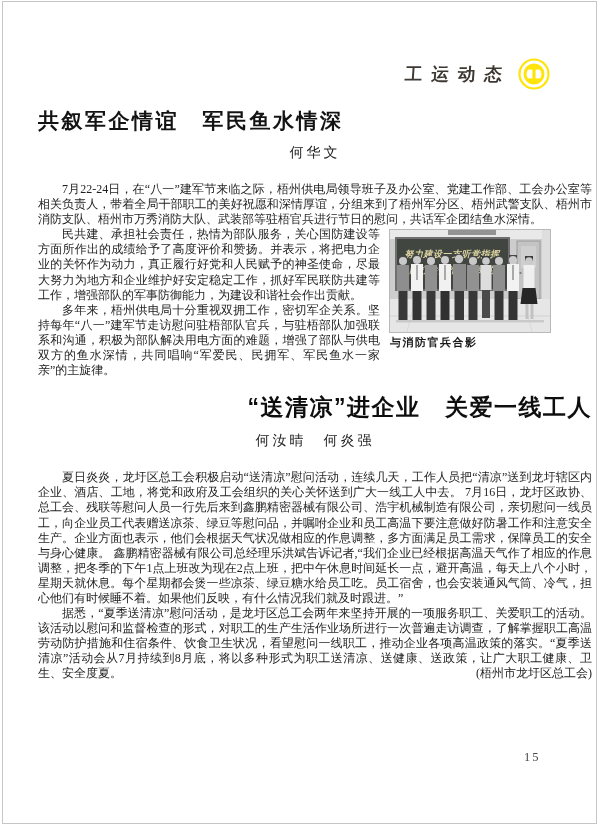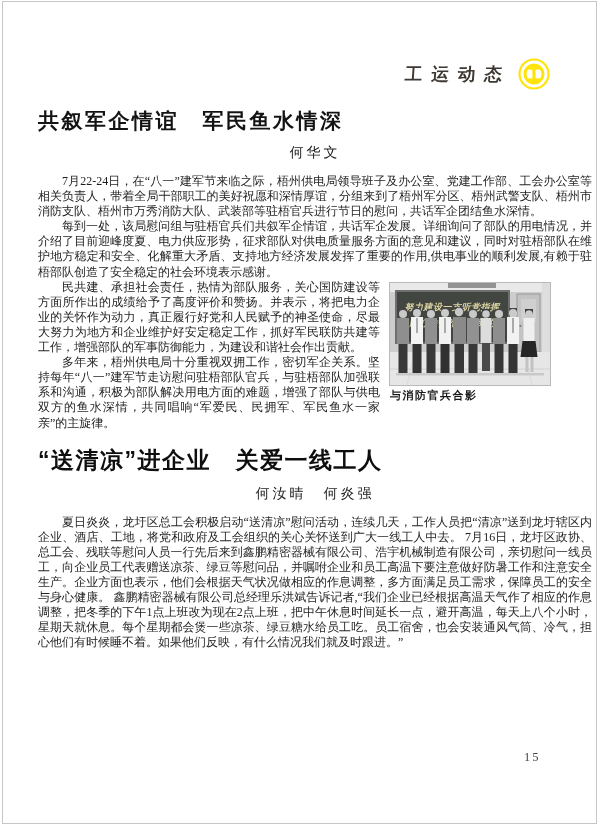--- a/index.html
+++ b/index.html
@@ -27,37 +27,37 @@
   .union-logo { width:34px; height:34px; display:inline-block; }
 
   
   .title1 {
     margin:15px 0 0; text-align:left; font-size:21px; font-weight:bold;
     letter-spacing:2.5px; color:#131313;
   }
   .author-line {
     margin-top:9px; text-align:center; font-size:14px; letter-spacing:3px; color:#222;
   }
-  .body-text { margin-top:12px; font-size:12px; line-height:15.1px; text-align:justify; }
+  .body-text { margin-top:20px; font-size:12px; line-height:15.1px; text-align:justify; }
   .body-text::after { content:""; display:block; clear:both; }
   .body-text p { margin:0; text-indent:2em; }
 
   
   .photo-float { float:right; display:block; width:160px; margin:3px 42px 5px 10px; text-indent:0; }
   .photo-svg { display:block; width:160px; height:102px; outline:1px solid #b9b9b9; }
   .photo-caption {
     display:block; text-align:left; margin-top:3px;
     font-family:"Liberation Sans","DejaVu Sans",sans-serif;
     font-size:11px; font-weight:bold; letter-spacing:1.5px; color:#1a1a1a;
   }
   .board-script { font-family:"Liberation Serif",serif; font-style:italic; font-weight:bold; }
 
   
   .title2 {
-    margin:14px 0 0; text-align:left; font-size:23px; font-weight:900;
+    margin:14px 0 0; text-align:right; font-size:23px; font-weight:900;
     letter-spacing:1.5px; color:#0e0e0e;
     font-family:"Liberation Sans","DejaVu Sans",sans-serif;
   }
   .attribution { float:right; }
 
   .page-number {
     position:absolute; left:524px; top:750px;
     font-size:12.5px; color:#474747; letter-spacing:2px;font-family:Liberation Serif, serif;
   }
 </style>
@@ -81,21 +81,20 @@
         </svg>
       </span>
     </div>
 
     <section>
       <h1 class="title1">共叙军企情谊　军民鱼水情深</h1>
       <div class="author-line">何华文</div>
 
       <div class="body-text">
         <p>7月22-24日，在“八一”建军节来临之际，梧州供电局领导班子及办公室、党建工作部、工会办公室等相关负责人，带着全局干部职工的美好祝愿和深情厚谊，分组来到了梧州军分区、梧州武警支队、梧州市消防支队、梧州市万秀消防大队、武装部等驻梧官兵进行节日的慰问，共话军企团结鱼水深情。</p>
-        <p>每到一处，该局慰问组与驻梧官兵们共叙军企情谊，共话军企发展。详细询问了部队的用电情况，并介绍了目前迎峰度夏、电力供应形势，征求部队对供电质量服务方面的意见和建议，同时对驻梧部队在维护地方稳定和安全、化解重大矛盾、支持地方经济发展发挥了重要的作用,供电事业的顺利发展,有赖于驻梧部队创造了安全稳定的社会环境表示感谢。</p>
         <p><span class="photo-float">
               <svg class="photo-svg" viewBox="0 0 160 102">
             <rect width="160" height="102" fill="#cdcdcd"></rect>
             <rect width="160" height="9" fill="#e9e9e9"></rect>
             <rect x="58" y="0" width="48" height="5" fill="#939393"></rect>
             <rect x="152" y="0" width="8" height="102" fill="#dedede"></rect>
 
             <g>
               <rect x="5" y="7" width="115" height="54" fill="#6f6f6f"></rect>
               <rect x="7" y="9" width="111" height="50" fill="#414640"></rect>
@@ -199,19 +198,20 @@
         <p>多年来，梧州供电局十分重视双拥工作，密切军企关系。坚持每年“八一”建军节走访慰问驻梧部队官兵，与驻梧部队加强联系和沟通，积极为部队解决用电方面的难题，增强了部队与供电双方的鱼水深情，共同唱响“军爱民、民拥军、军民鱼水一家亲”的主旋律。</p>
       </div>
     </section>
 
     <section>
       <h1 class="title2">“送清凉”进企业　关爱一线工人</h1>
       <div class="author-line">何汝晴　何炎强</div>
 
       <div class="body-text">
         <p>夏日炎炎，龙圩区总工会积极启动“送清凉”慰问活动，连续几天，工作人员把“清凉”送到龙圩辖区内企业、酒店、工地，将党和政府及工会组织的关心关怀送到广大一线工人中去。 7月16日，龙圩区政协、总工会、残联等慰问人员一行先后来到鑫鹏精密器械有限公司、浩宇机械制造有限公司，亲切慰问一线员工，向企业员工代表赠送凉茶、绿豆等慰问品，并嘱咐企业和员工高温下要注意做好防暑工作和注意安全生产。企业方面也表示，他们会根据天气状况做相应的作息调整，多方面满足员工需求，保障员工的安全与身心健康。 鑫鹏精密器械有限公司总经理乐洪斌告诉记者,“我们企业已经根据高温天气作了相应的作息调整，把冬季的下午1点上班改为现在2点上班，把中午休息时间延长一点，避开高温，每天上八个小时，星期天就休息。每个星期都会煲一些凉茶、绿豆糖水给员工吃。员工宿舍，也会安装通风气筒、冷气，担心他们有时候睡不着。如果他们反映，有什么情况我们就及时跟进。”</p>
+        <p><span>据悉，“夏季送清凉”慰问活动，是龙圩区总工会两年来坚持开展的一项服务职工、关爱职工的活动。该活动以慰问和监督检查的形式，对职工的生产生活作业场所进行一次普遍走访调查，了解掌握职工高温劳动防护措施和住宿条件、饮食卫生状况，看望慰问一线职工，推动企业各项高温政策的落实。“夏季送清凉”活动会从7月持续到8月底，将以多种形式为职工送清凉、送健康、送政策，让广大职工健康、卫生、安全度夏。</span><span class="attribution">(梧州市龙圩区总工会)</span></p>
       </div>
     </section>
 
   </div>
 
   <div class="page-number">15</div>
 </div>
 
 </body></html>

